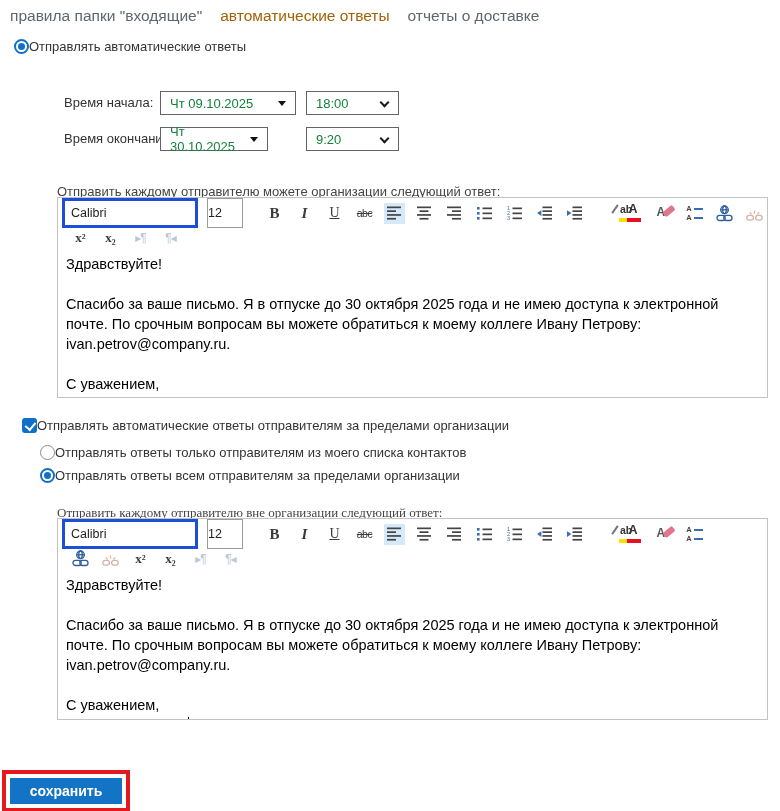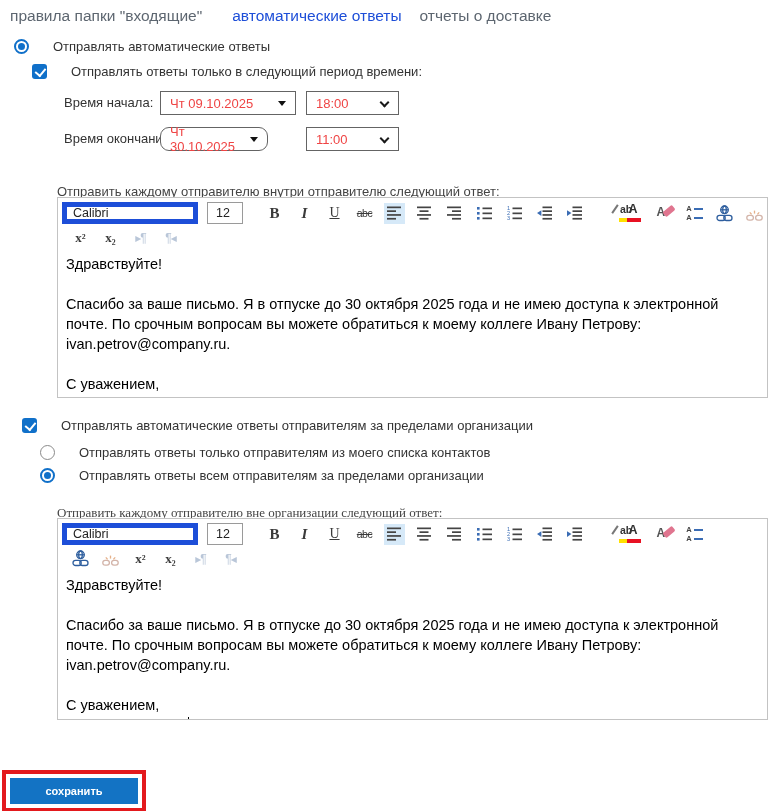--- a/index.html
+++ b/index.html
@@ -3,51 +3,51 @@
 <meta charset="utf-8">
 <style>
   * { margin:0; padding:0; box-sizing:border-box; }
   html,body { background:#fff; }
   body { font-family:"Liberation Sans", sans-serif; color:#333; }
   .page { position:relative; width:780px; height:811px; background:#fff; overflow:hidden; }
 
   
   .tabs { position:absolute; top:7px; left:10px; display:flex; gap:18px; font-size:15.5px; }
   .tab { color:#5d6670; cursor:pointer; white-space:nowrap; }
-  .tab.active { color:#1d4ed8;margin-left:12px; }
+  .tab.active { color:#a16207; }
 
   
-  .opt-row { position:absolute; display:flex; align-items:center; gap:24px; font-size:13px; color:#333; }
+  .opt-row { position:absolute; display:flex; align-items:center; gap:0; font-size:13px; color:#333; }
   .rd { width:15px; height:15px; border-radius:50%; background:#fff; flex:0 0 auto; position:relative; }
   .rd.on { border:2px solid #1070c9; }
   .rd.on::after { content:""; position:absolute; left:2px; top:2px; right:2px; bottom:2px; border-radius:50%; background:#1070c9; }
   .rd.off { border:1px solid #8a8a8a; }
   .cb { width:15px; height:15px; border-radius:3px; background:#1070c9; position:relative; flex:0 0 auto; }
   .cb::after { content:""; position:absolute; left:4.5px; top:2px; width:4.5px; height:8px;
                border-right:2px solid #fff; border-bottom:2px solid #fff; transform:rotate(40deg); }
 
   
   .fld-label { position:absolute; font-size:13px; color:#333; line-height:24px; }
   .sel { position:absolute; height:24px; border:1px solid #646464; background:#fff; display:flex;
-         align-items:center; padding:0 26px 0 9px; font-size:13px; color:#ef4444; cursor:pointer; }
+         align-items:center; padding:0 26px 0 9px; font-size:13px; color:#15803d; cursor:pointer; }
   .sel .tri { position:absolute; right:9px; top:9px; width:0; height:0;
               border-left:4.5px solid transparent; border-right:4.5px solid transparent; border-top:5.5px solid #111; }
   .sel .chev { position:absolute; right:10px; top:7px; width:7px; height:7px;
                border-right:2px solid #1a1a1a; border-bottom:2px solid #1a1a1a; transform:rotate(45deg); }
 
   .sec-label { position:absolute; font-size:13px; color:#444; }
 
   
   .editor { position:absolute; left:57px; width:711px; border:1px solid #c3c3c3; background:#fff;
             display:flex; flex-direction:column; }
   .tb-row { display:flex; align-items:center; gap:9px; padding:3px 4px 1px 4px; height:28px; flex:0 0 auto; }
   .tb-row2 { height:24px; padding-top:0; padding-left:12px;align-items:center; }
-  .font-input { width:136px; height:22px; border:5px solid #1d4ed8; font-size:12.5px; padding:0 6px;
+  .font-input { width:136px; height:30px; border:3px solid #1d4ed8; font-size:12.5px; padding:0 6px;
                 color:#222; font-family:"Liberation Sans", sans-serif; }
-  .size-input { width:36px; height:22px; border:1px solid #9a9a9a; font-size:12.5px; padding:0 8px;
+  .size-input { width:36px; height:30px; border:1px solid #9a9a9a; font-size:12.5px; padding:0 0;
                 color:#222; font-family:"Liberation Sans", sans-serif; }
   .tbtn { width:21px; height:21px; display:flex; align-items:center; justify-content:center;
           color:#3b3b3b; cursor:pointer; position:relative; flex:0 0 auto; }
   .tbtn.first-ic { margin-left:12px; }
   .tbtn.sel-bg { background:#d6e9f8; }
   .g-b { font-family:"Liberation Serif", serif; font-weight:bold; font-size:15px; }
   .g-i { font-family:"Liberation Serif", serif; font-style:italic; font-weight:600; font-size:15px; }
   .g-u { font-family:"Liberation Serif", serif; font-size:14px; text-decoration:underline; }
   .g-s { font-size:10.5px; text-decoration:line-through; letter-spacing:-0.5px; }
   .g-sup, .g-sub { font-family:"Liberation Serif", serif; font-weight:bold; font-size:13px; }
@@ -70,67 +70,63 @@
   .st-row b { width:9px; height:2px; background:#3a6cb4; }
 
   .ed-body { flex:1 1 auto; padding:4px 8px; font-size:14.5px; line-height:20px; color:#000;
              overflow:hidden; cursor:text; }
   .ed-line { min-height:20px; }
   .caret { display:inline-block; width:0; height:15px; border-left:1.4px solid #000;
            vertical-align:-2px; margin-left:1px; }
 
   
   .save-wrap { position:absolute; left:2px; top:770px; border:4px solid #e3191d; padding:4px; background:#fff; }
-  .save-btn { display:flex; align-items:center; justify-content:center; width:128px; height:26px;
-              background:#1373c4; color:#fff; border:none; font-size:11px; font-weight:bold;
+  .save-btn { display:flex; align-items:center; justify-content:center; width:112px; height:26px;
+              background:#1373c4; color:#fff; border:none; font-size:14px; font-weight:bold;
               font-family:"Liberation Sans", sans-serif; cursor:pointer; }
   svg { display:block; }
 </style>
 </head>
 <body>
 
 <div class="page">
 
   <div class="tabs">
     <span class="tab">правила папки "входящие"</span>
     <span class="tab active">автоматические ответы</span>
     <span class="tab">отчеты о доставке</span>
   </div>
 
   <div class="opt-row" style="top:39px; left:14px;">
     <span class="rd on"></span>
     <span>Отправлять автоматические ответы</span>
   </div>
 
-  <div class="opt-row" style="top:64px; left:32px;">
-    <span class="cb"></span>
-    <span>Отправлять ответы только в следующий период времени:</span>
-  </div>
 
   <span class="fld-label" style="top:91px; left:64px;">Время начала:</span>
   <div class="sel" style="top:91px; left:160px; width:136px;">
     <span>Чт 09.10.2025</span>
     <span class="tri"></span>
   </div>
   <div class="sel" style="top:91px; left:306px; width:93px;">
     <span>18:00</span>
     <span class="chev"></span>
   </div>
 
   <span class="fld-label" style="top:127px; left:64px;">Время окончания:</span>
-  <div class="sel" style="top:127px; left:160px; width:108px;border-radius:9px;">
+  <div class="sel" style="top:127px; left:160px; width:108px;">
     <span>Чт 30.10.2025</span>
     <span class="tri"></span>
   </div>
   <div class="sel" style="top:127px; left:306px; width:93px;">
-    <span>11:00</span>
+    <span>9:20</span>
     <span class="chev"></span>
   </div>
 
-  <span class="sec-label" style="top:184px; left:57px;">Отправить каждому отправителю внутри отправителю следующий ответ:</span>
+  <span class="sec-label" style="top:184px; left:57px;">Отправить каждому отправителю можете организации следующий ответ:</span>
 
   <div class="editor" style="top:197px; height:201px;">
     <div class="tb-row">
       <input class="font-input" value="Calibri" style="">
       <input class="size-input" value="12" style="">
       <span class="tbtn g-b first-ic">B</span>
       <span class="tbtn g-i">I</span>
       <span class="tbtn g-u">U</span>
       <span class="tbtn g-s">abc</span>
       <span class="tbtn sel-bg">

